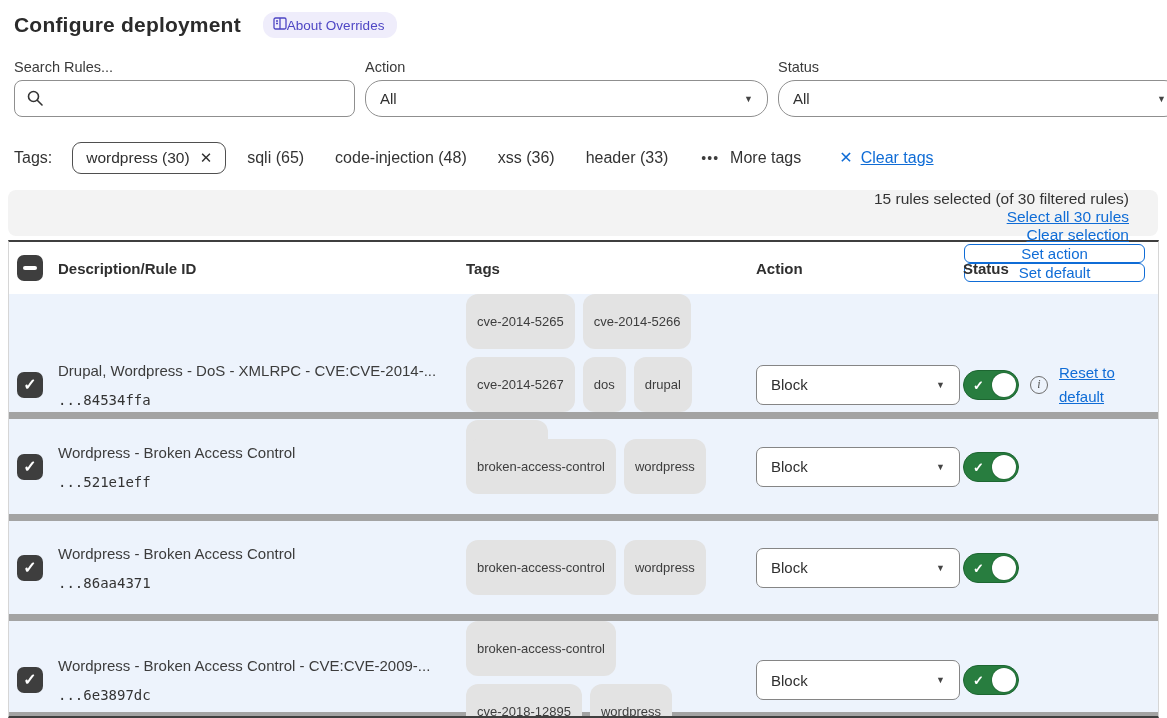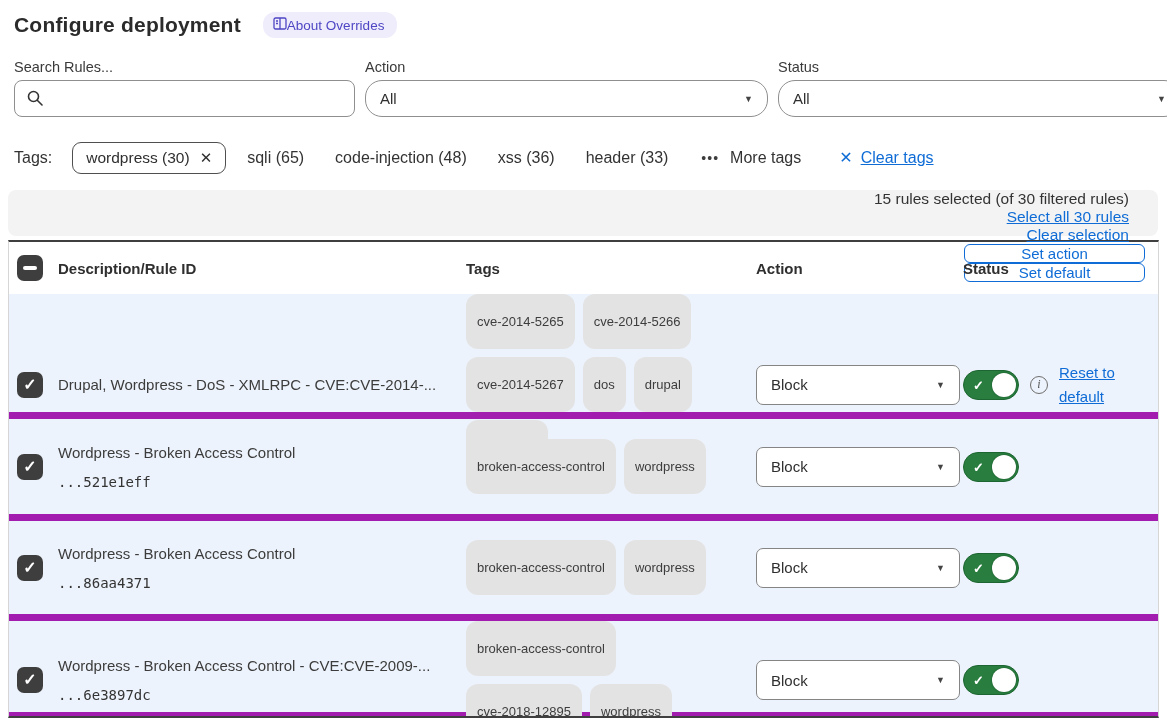--- a/index.html
+++ b/index.html
@@ -45,21 +45,21 @@
     background: var(--selection-bar-bg, #f3f3f3); border-radius: 8px; padding: 0 13px 0 10px; font-size: 15.5px; flex-direction: column; }
   .selection-bar .summary { color: #333; margin-right: 16px; }
   .selection-bar .link { margin-right: 16px; }
   .selection-bar .spacer { flex: 1; }
   .btn-outline { width: 181px; height: 34px; background: #fff; border: 1px solid var(--link-blue, #0f6cd6);
     color: var(--link-blue, #0f6cd6); border-radius: 6px; font-size: 15px; font-family: inherit; cursor: pointer; }
   .btn-outline + .btn-outline { margin-left: 11px; }
 
   
   .rules-table { margin: 4px 8px 0 8px; border-top: 2px solid #3f3f3f; border-bottom: 2px solid #3f3f3f;
-    border-left: 1px solid #d6d6d6; border-right: 1px solid #d6d6d6; background: #a21caf; height: 478px; overflow: hidden; }
+    border-left: 1px solid #d6d6d6; border-right: 1px solid #d6d6d6; background: #a3a3a3; height: 478px; overflow: hidden; }
   .tgrid { display: grid; grid-template-columns: 49px 400px 298px 207px 1fr; align-items: center; }
   .thead { height: 52px; font-weight: 700; font-size: 15px; color: #2f2f2f; background: #fff; }
   .thead .col-tags, .row .cell-tags { padding-left: 8px; }
   .row { background: var(--row-bg, #edf3fc); margin-bottom: 7px; }
   .r1 { height: 118px; } .r2 { height: 95px; } .r3 { height: 93px; } .r4 { height: 91px; }
 
   .cb-cell { display: flex; justify-content: flex-start; padding-left: 8px; }
   .checkbox { width: 26px; height: 26px; background: #3e3e3e; border-radius: 7px; display: flex;
     align-items: center; justify-content: center; cursor: pointer; }
   .checkbox .mark { color: #fff; font-size: 16px; font-weight: 700; line-height: 1; }
@@ -179,20 +179,21 @@
   </div>
 
   <div class="tgrid row r1">
     <div class="cb-cell">
         <div class="checkbox">
           <span class="mark">✓</span>
         </div>
       </div>
     <div class="desc-cell">
       <div class="desc-line">Drupal, Wordpress - DoS - XMLRPC - CVE:CVE-2014-...</div>
+      <div class="rule-id">...84534ffa</div>
     </div>
     <div class="cell-tags">
       <span class="pill">cve-2014-5265</span>
       <span class="pill">cve-2014-5266</span>
       <span class="pill">cve-2014-5267</span>
       <span class="pill">dos</span>
       <span class="pill">drupal</span>
       <span class="pill">wordpress</span>
     </div>
     <div class="action-cell">

